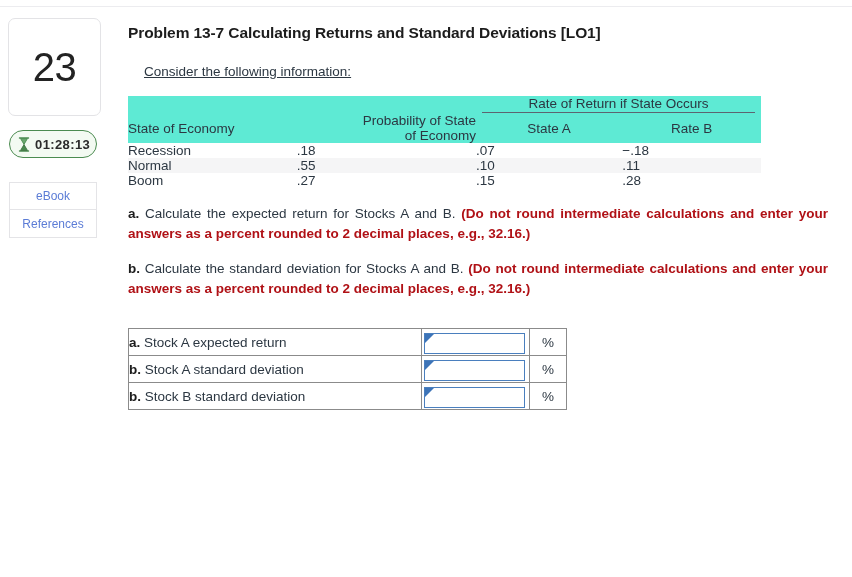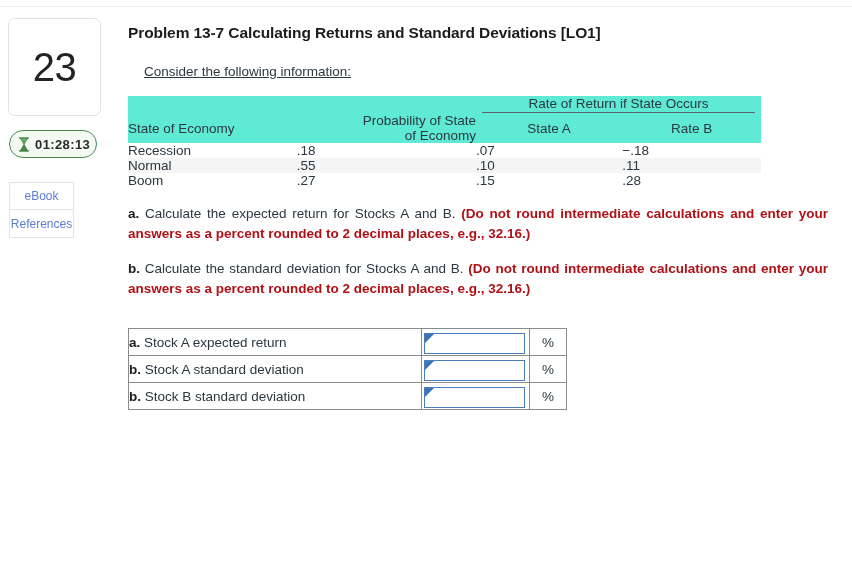--- a/index.html
+++ b/index.html
@@ -71,21 +71,21 @@
   .timer-text {
     font-size: 13px;
     font-weight: bold;
     color: #2b2b2b;
     letter-spacing: 0.4px;
     font-family: "Liberation Sans", sans-serif;
   }
   .rail-links {
     margin-top: 24px;
     margin-left: 1px;
-    width: 65px;
+    width: 88px;
     border: 1px solid #e4e4e7;
   }
   .rail-link {
     height: 27px;
     display: flex; align-items: center; justify-content: center;
     font-size: 12px;
     color: #5b7cd6;
     border-bottom: 1px solid #e4e4e7;
     background: #fff;
     cursor: pointer;

